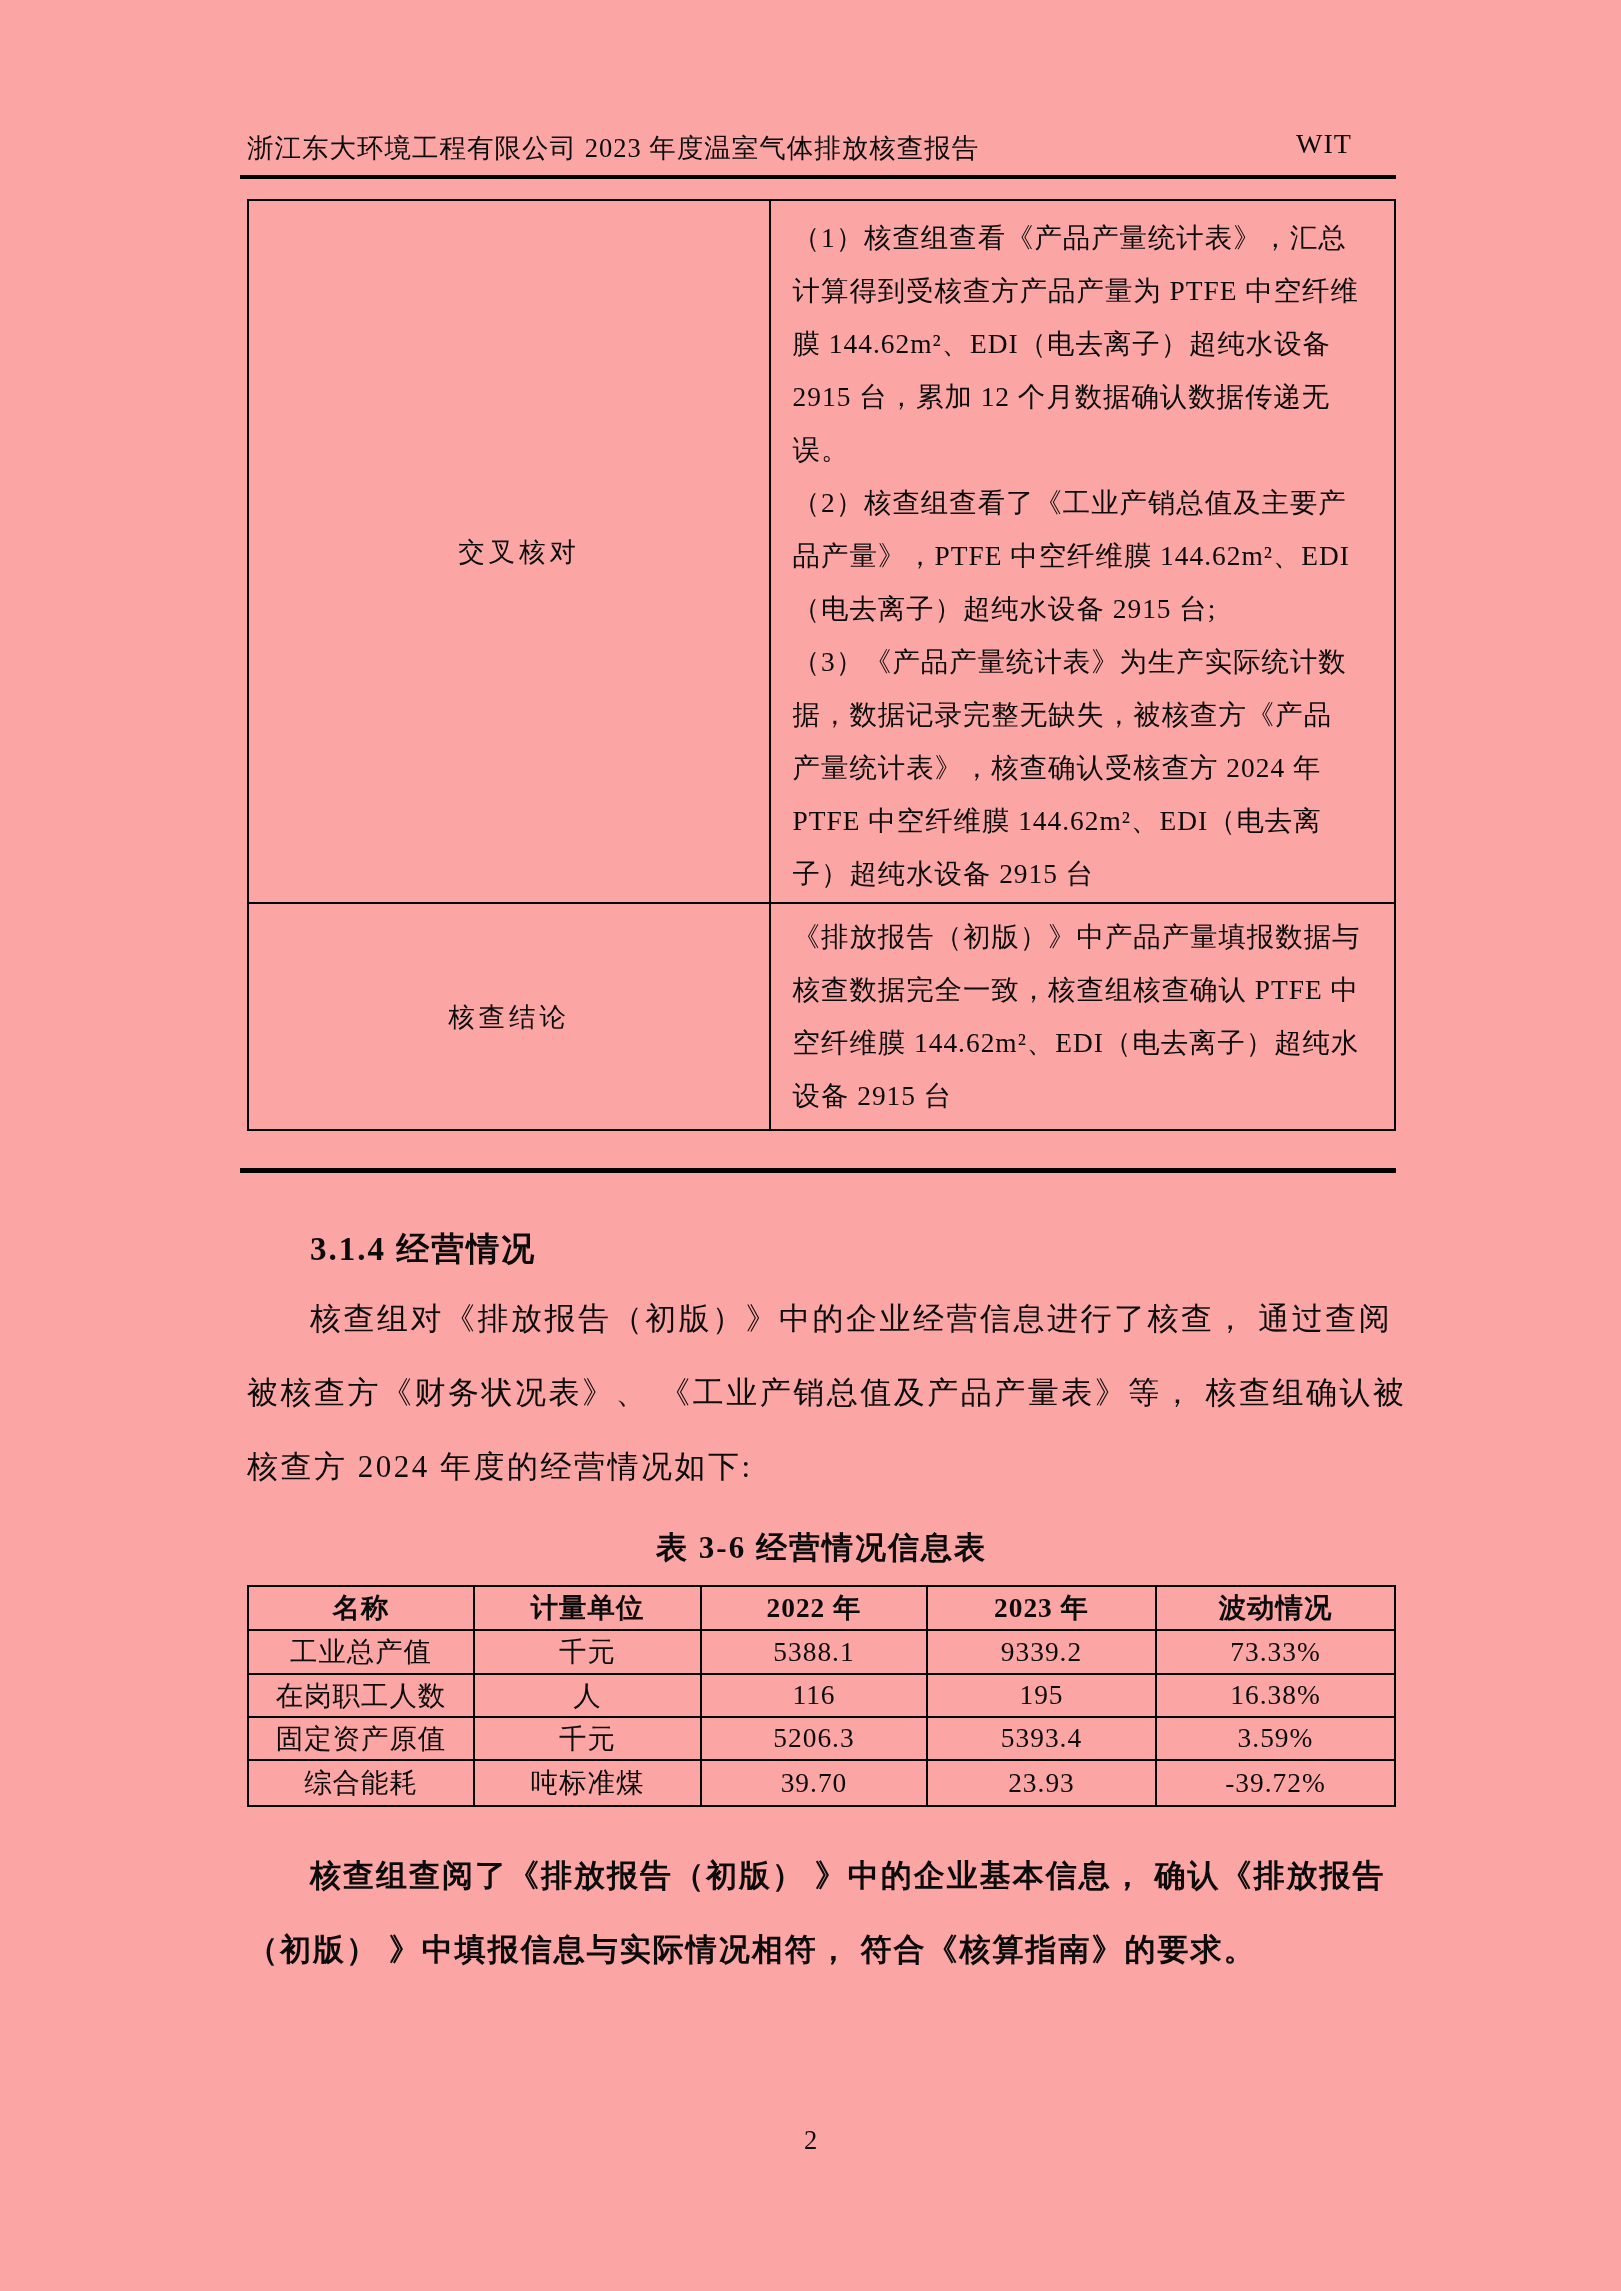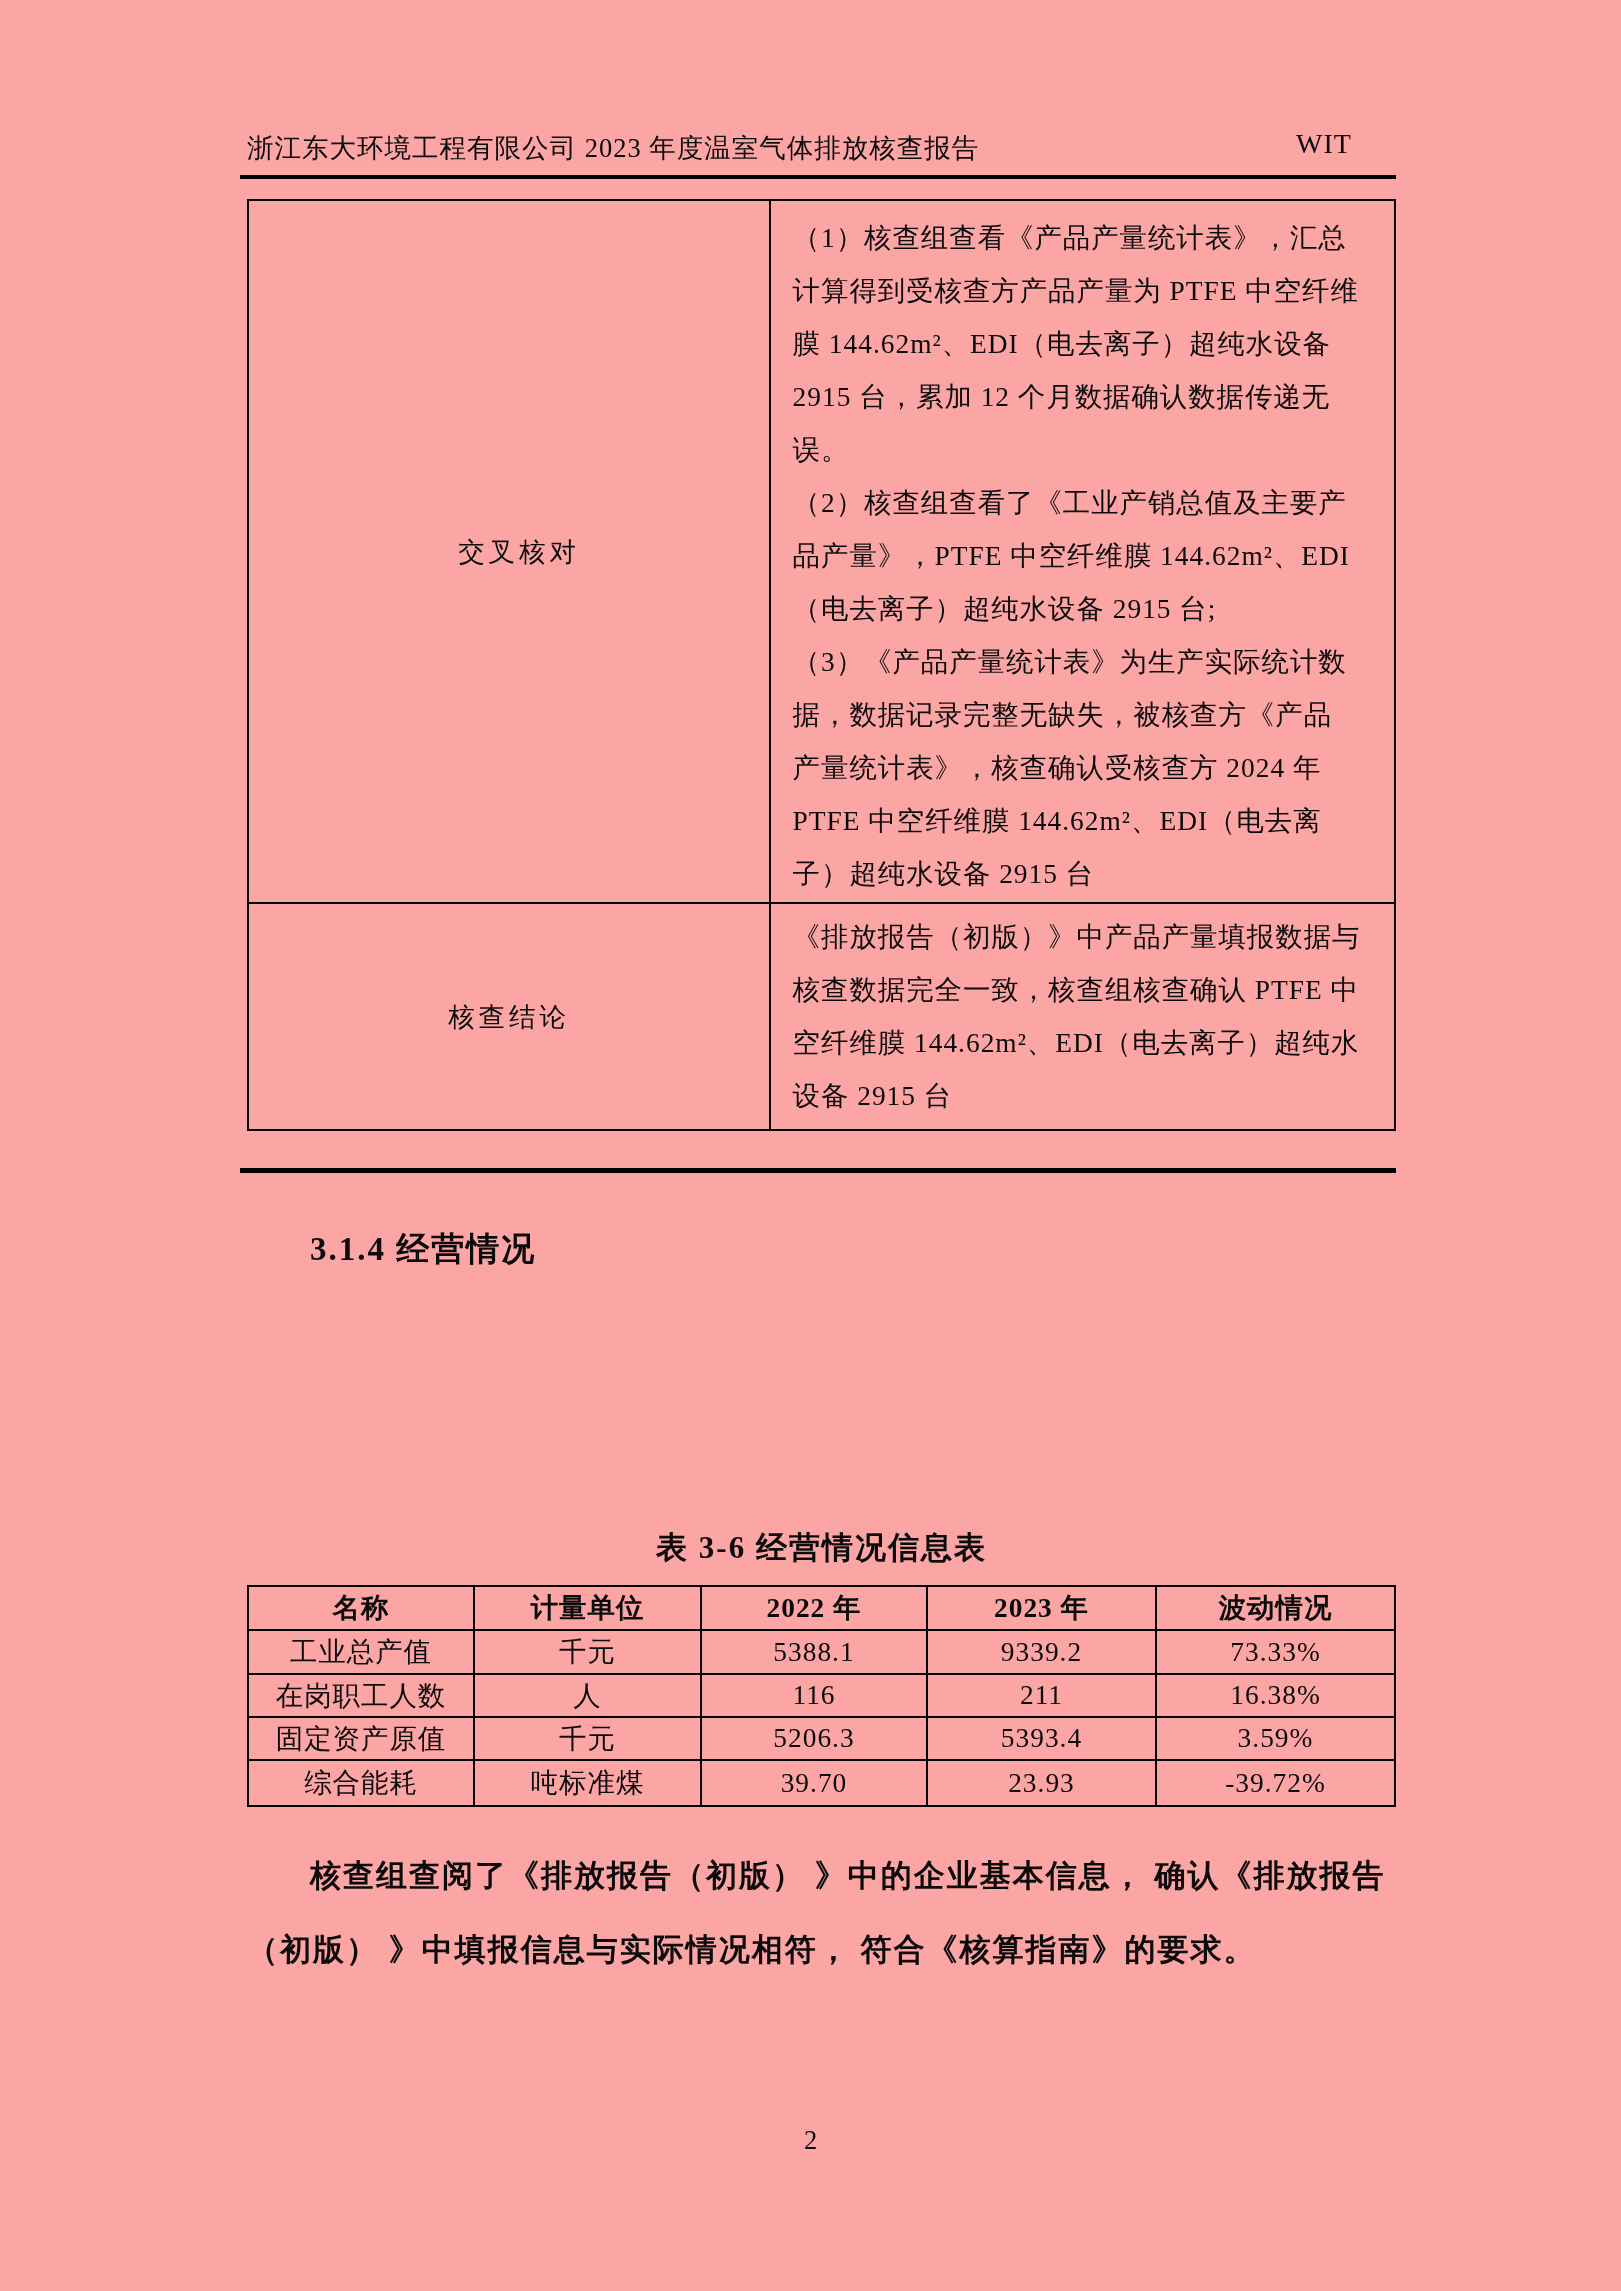--- a/index.html
+++ b/index.html
@@ -107,41 +107,46 @@
         <div class="tl">《排放报告（初版）》中产品产量填报数据与</div>
         <div class="tl">核查数据完全一致，核查组核查确认 PTFE 中</div>
         <div class="tl">空纤维膜 144.62m²、EDI（电去离子）超纯水</div>
         <div class="tl">设备 2915 台</div>
       </div>
   </div>
 
   <div class="abs" id="rule-section"></div>
 
   <div class="abs" id="section-heading">3.1.4 经营情况</div>
+  <div class="abs" id="para-business">
+      <div class="tl">核查组对《排放报告（初版）》中的企业经营信息进行了核查， 通过查阅</div>
+      <div class="tl">被核查方《财务状况表》、 《工业产销总值及产品产量表》等， 核查组确认被</div>
+      <div class="tl">核查方 2024 年度的经营情况如下:</div>
+    </div>
 
   <div class="abs" id="t2-caption">表 3-6 经营情况信息表</div>
 
   <div class="abs" id="btable">
 
     <div class="cell th bdr bdb">名称</div>
     <div class="cell th bdr bdb">计量单位</div>
     <div class="cell th bdr bdb">2022 年</div>
     <div class="cell th bdr bdb">2023 年</div>
     <div class="cell th bdb">波动情况</div>
 
     <div class="cell bdr bdb">工业总产值</div>
     <div class="cell bdr bdb">千元</div>
     <div class="cell bdr bdb">5388.1</div>
     <div class="cell bdr bdb">9339.2</div>
     <div class="cell bdb">73.33%</div>
 
     <div class="cell bdr bdb">在岗职工人数</div>
     <div class="cell bdr bdb">人</div>
     <div class="cell bdr bdb">116</div>
-    <div class="cell bdr bdb">211</div>
+    <div class="cell bdr bdb">195</div>
     <div class="cell bdb">16.38%</div>
 
     <div class="cell bdr bdb">固定资产原值</div>
     <div class="cell bdr bdb">千元</div>
     <div class="cell bdr bdb">5206.3</div>
     <div class="cell bdr bdb">5393.4</div>
     <div class="cell bdb">3.59%</div>
 
     <div class="cell bdr">综合能耗</div>
     <div class="cell bdr">吨标准煤</div>

